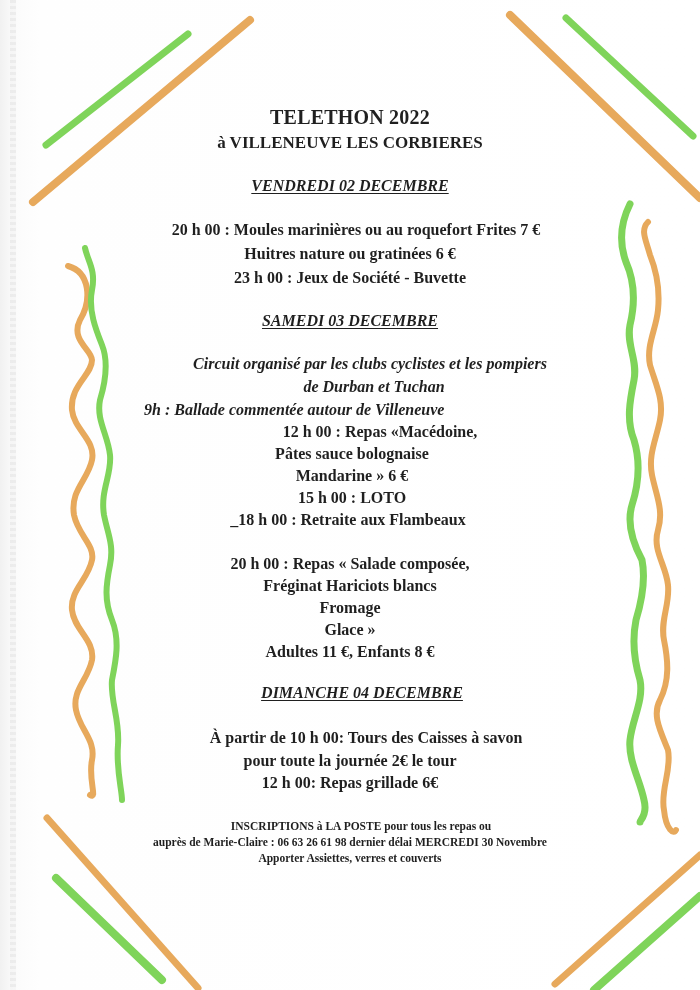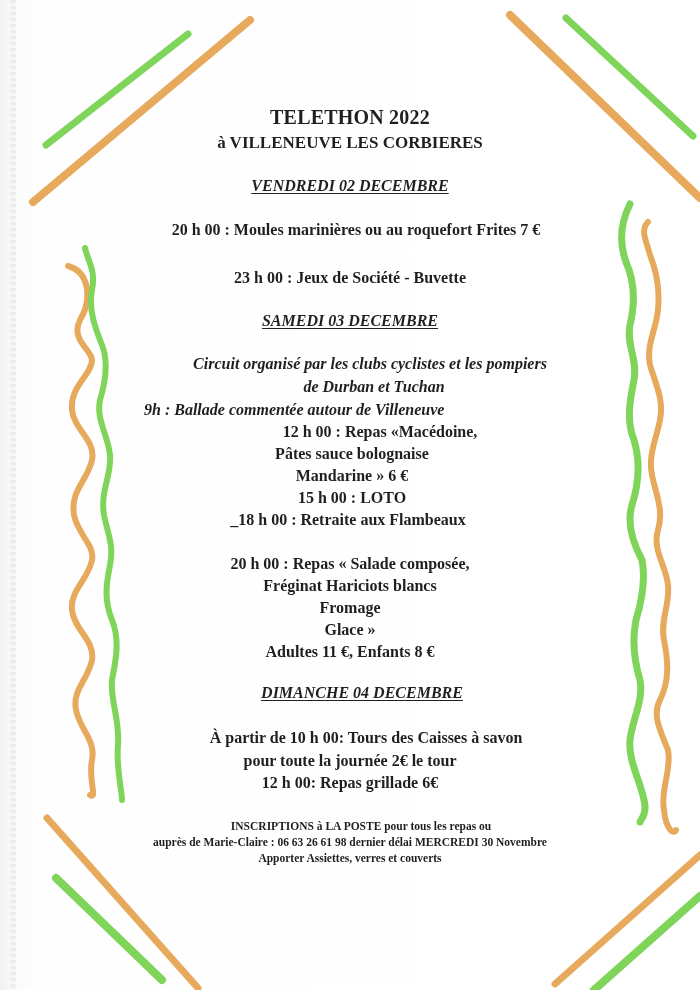--- a/index.html
+++ b/index.html
@@ -99,20 +99,21 @@
 
       <path stroke="#e7a95c" stroke-width="6" d="M648 222 C 640 230, 646 240, 650 255 C 656 270, 660 290, 658 310 C 656 330, 646 345, 650 365 C 656 385, 664 400, 660 420 C 656 440, 648 455, 652 475 C 656 495, 664 510, 658 530 C 652 550, 666 565, 668 585 C 670 605, 660 620, 664 640 C 668 660, 670 680, 660 700 C 652 715, 660 730, 668 750 C 672 770, 660 790, 664 810 C 666 830, 674 835, 676 830"></path>
     </g>
   </svg>
 
   <div class="line title">TELETHON 2022</div>
   <div class="line subtitle">à VILLENEUVE LES CORBIERES</div>
 
   <div class="line day-heading" style="top:177px;">VENDREDI 02 DECEMBRE</div>
   <div class="line item" style="top:220px; left:6px;">20 h 00 : Moules marinières ou au roquefort Frites 7 €</div>
+  <div class="line item" style="top:244px;">Huitres nature ou gratinées 6 €</div>
   <div class="line item" style="top:268px;">23 h 00 : Jeux de Société - Buvette</div>
 
   <div class="line day-heading" style="top:312px;text-decoration:underline;">SAMEDI 03 DECEMBRE</div>
   <div class="line item-italic" style="top:355px; left:20px;">Circuit organisé par les clubs cyclistes et les pompiers</div>
   <div class="line item-italic" style="top:378px; left:24px;">de Durban et Tuchan</div>
   <div class="line item-italic" style="top:401px; left:144px; width:auto; text-align:left;">9h : Ballade commentée autour de Villeneuve</div>
   <div class="line item" style="top:422px; left:30px;">12 h 00 : Repas «Macédoine,</div>
   <div class="line item" style="top:444px; left:2px;">Pâtes sauce bolognaise</div>
   <div class="line item" style="top:466px; left:2px;">Mandarine » 6 €</div>
   <div class="line item" style="top:488px; left:2px;">15 h 00 : LOTO</div>

